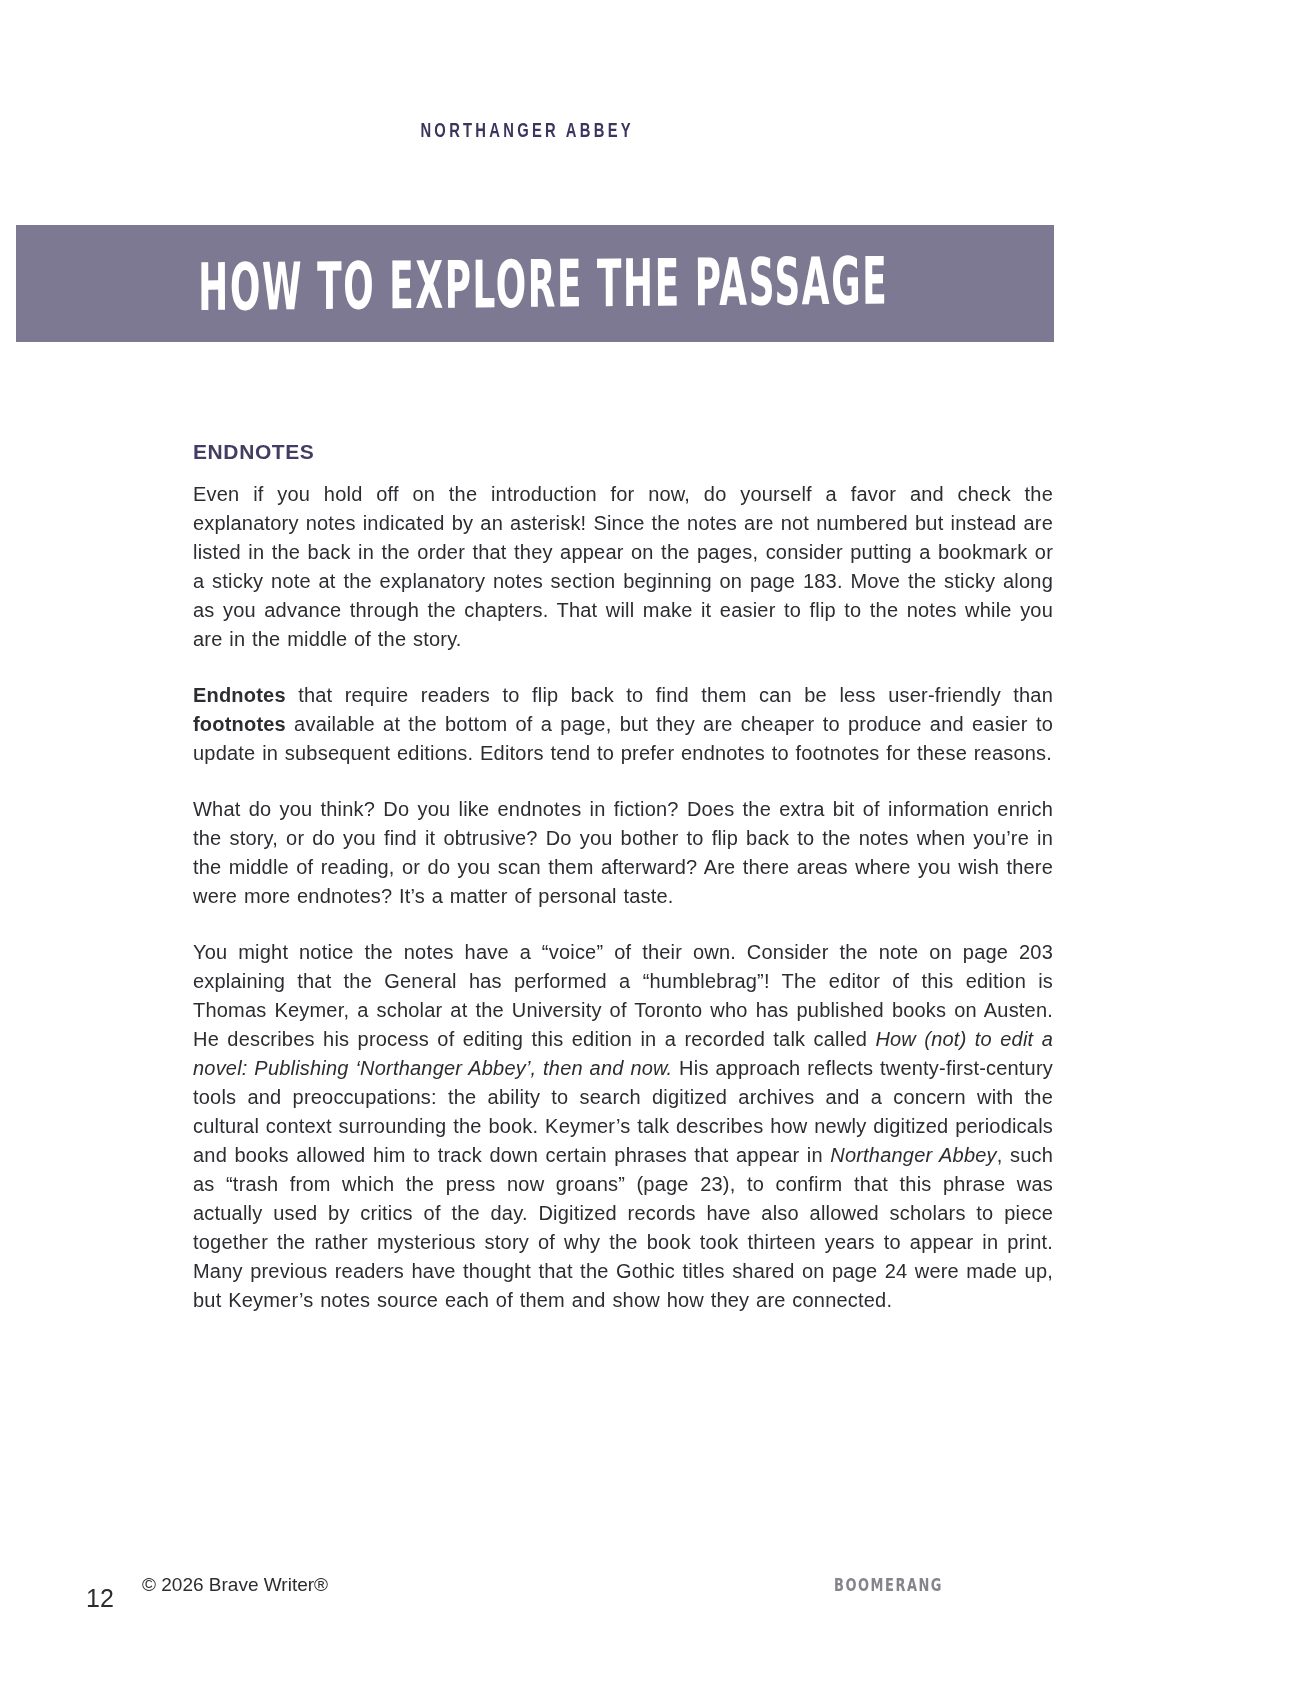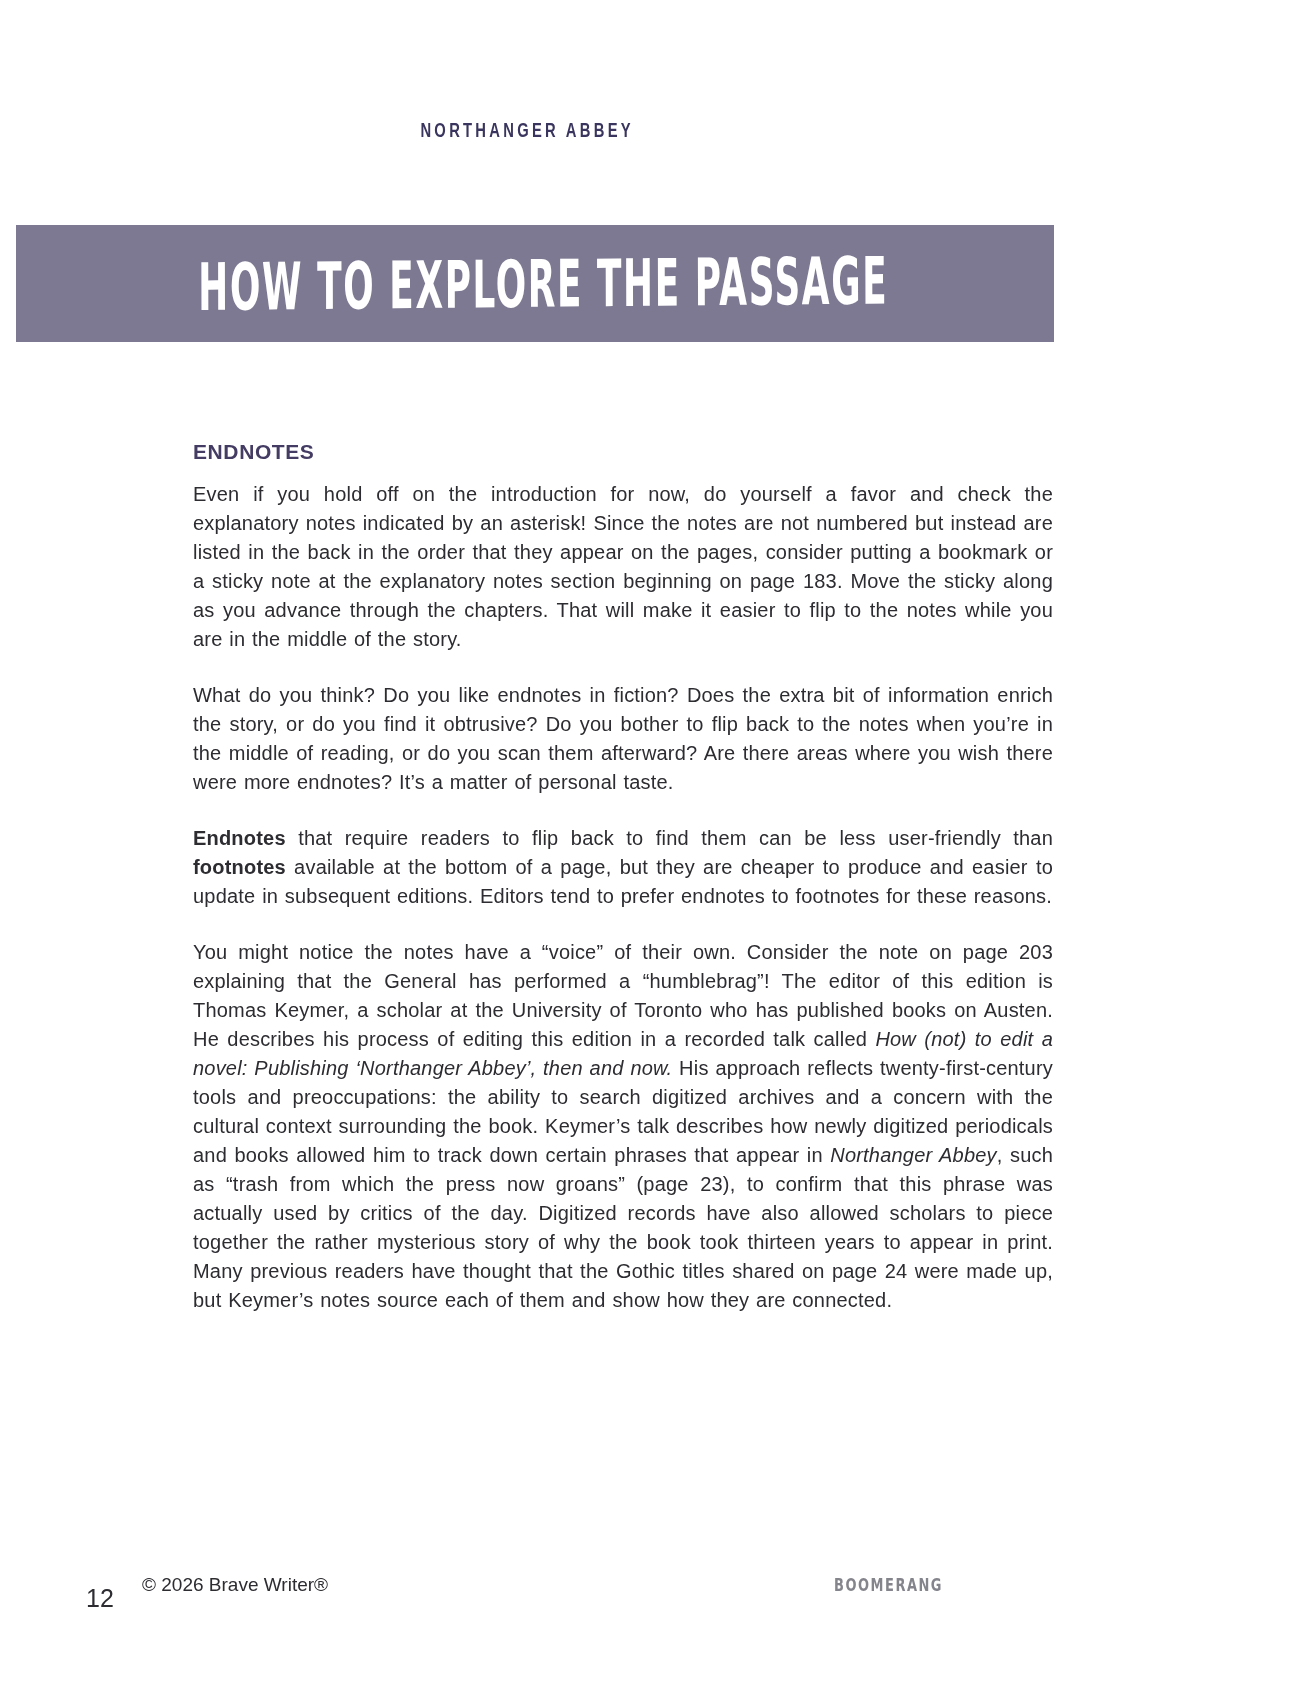--- a/index.html
+++ b/index.html
@@ -129,22 +129,22 @@
     <span class="book-title">NORTHANGER ABBEY</span>
   </div>
 
   <div class="banner">
     <span class="banner-title">HOW TO EXPLORE THE PASSAGE</span>
   </div>
 
   <main class="content" id="content">
       <h2 class="section-heading">ENDNOTES</h2>
       <p class="body-paragraph"><span>Even if you hold off on the introduction for now, do yourself a favor and check the explanatory notes indicated by an asterisk! Since the notes are not numbered but instead are listed in the back in the order that they appear on the pages, consider putting a bookmark or a sticky note at the explanatory notes section beginning on page 183. Move the sticky along as you advance through the chapters. That will make it easier to flip to the notes while you are in the middle of the story.</span></p>
+      <p class="body-paragraph"><span class="bold">Endnotes</span><span> that require readers to flip back to find them can be less user-friendly than </span><span class="bold">footnotes</span><span> available at the bottom of a page, but they are cheaper to produce and easier to update in subsequent editions. Editors tend to prefer endnotes to footnotes for these reasons.</span></p>
       <p class="body-paragraph"><span>What do you think? Do you like endnotes in fiction? Does the extra bit of information enrich the story, or do you find it obtrusive? Do you bother to flip back to the notes when you’re in the middle of reading, or do you scan them afterward? Are there areas where you wish there were more endnotes? It’s a matter of personal taste.</span></p>
-      <p class="body-paragraph"><span class="bold">Endnotes</span><span> that require readers to flip back to find them can be less user-friendly than </span><span class="bold">footnotes</span><span> available at the bottom of a page, but they are cheaper to produce and easier to update in subsequent editions. Editors tend to prefer endnotes to footnotes for these reasons.</span></p>
       <p class="body-paragraph"><span>You might notice the notes have a “voice” of their own. Consider the note on page 203 explaining that the General has performed a “humblebrag”! The editor of this edition is Thomas Keymer, a scholar at the University of Toronto who has published books on Austen. He describes his process of editing this edition in a recorded talk called </span><span class="italic">How (not) to edit a novel: Publishing ‘Northanger Abbey’, then and now.</span><span> His approach reflects twenty-first-century tools and preoccupations: the ability to search digitized archives and a concern with the cultural context surrounding the book. Keymer’s talk describes how newly digitized periodicals and books allowed him to track down certain phrases that appear in </span><span class="italic">Northanger Abbey</span><span>, such as “trash from which the press now groans” (page 23), to confirm that this phrase was actually used by critics of the day. Digitized records have also allowed scholars to piece together the rather mysterious story of why the book took thirteen years to appear in print. Many previous readers have thought that the Gothic titles shared on page 24 were made up, but Keymer’s notes source each of them and show how they are connected.</span></p>
     </main>
 
   <div class="footer">
     <span class="page-number">12</span>
     <div class="footer-lines">
       <div>© 2026 Brave Writer®</div>
     </div>
     <span class="brand">BOOMERANG</span>
   </div>

